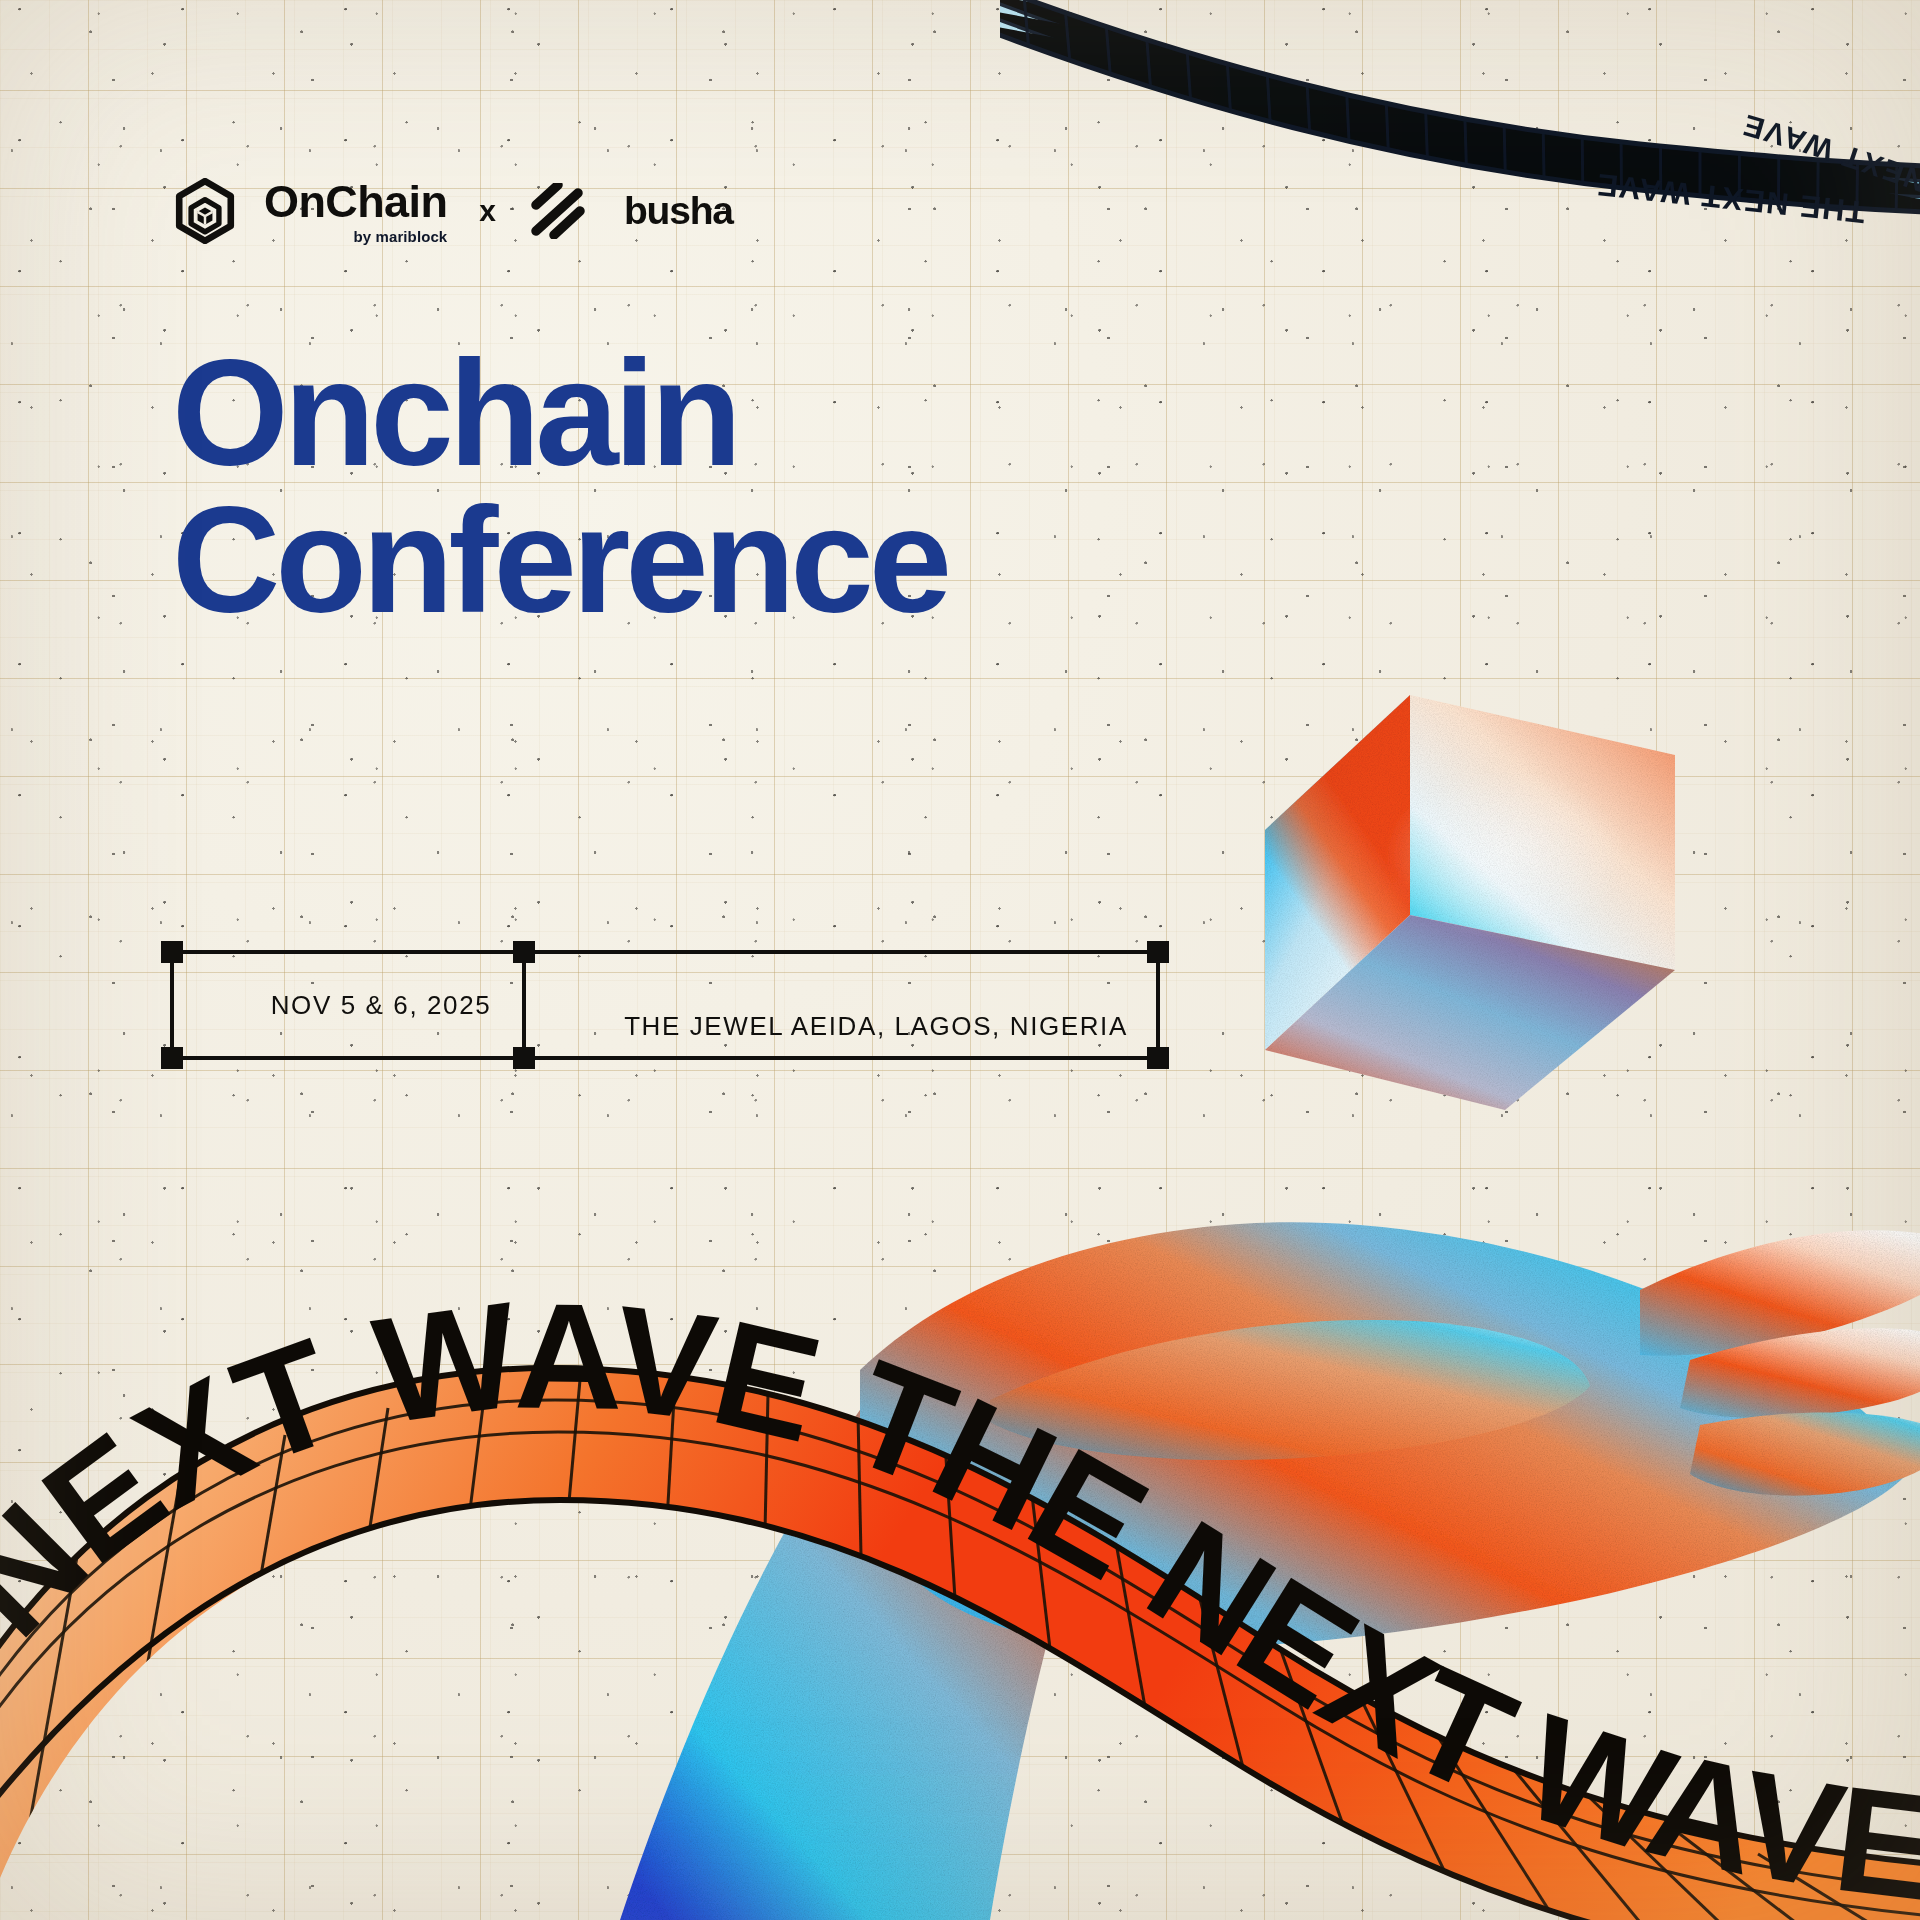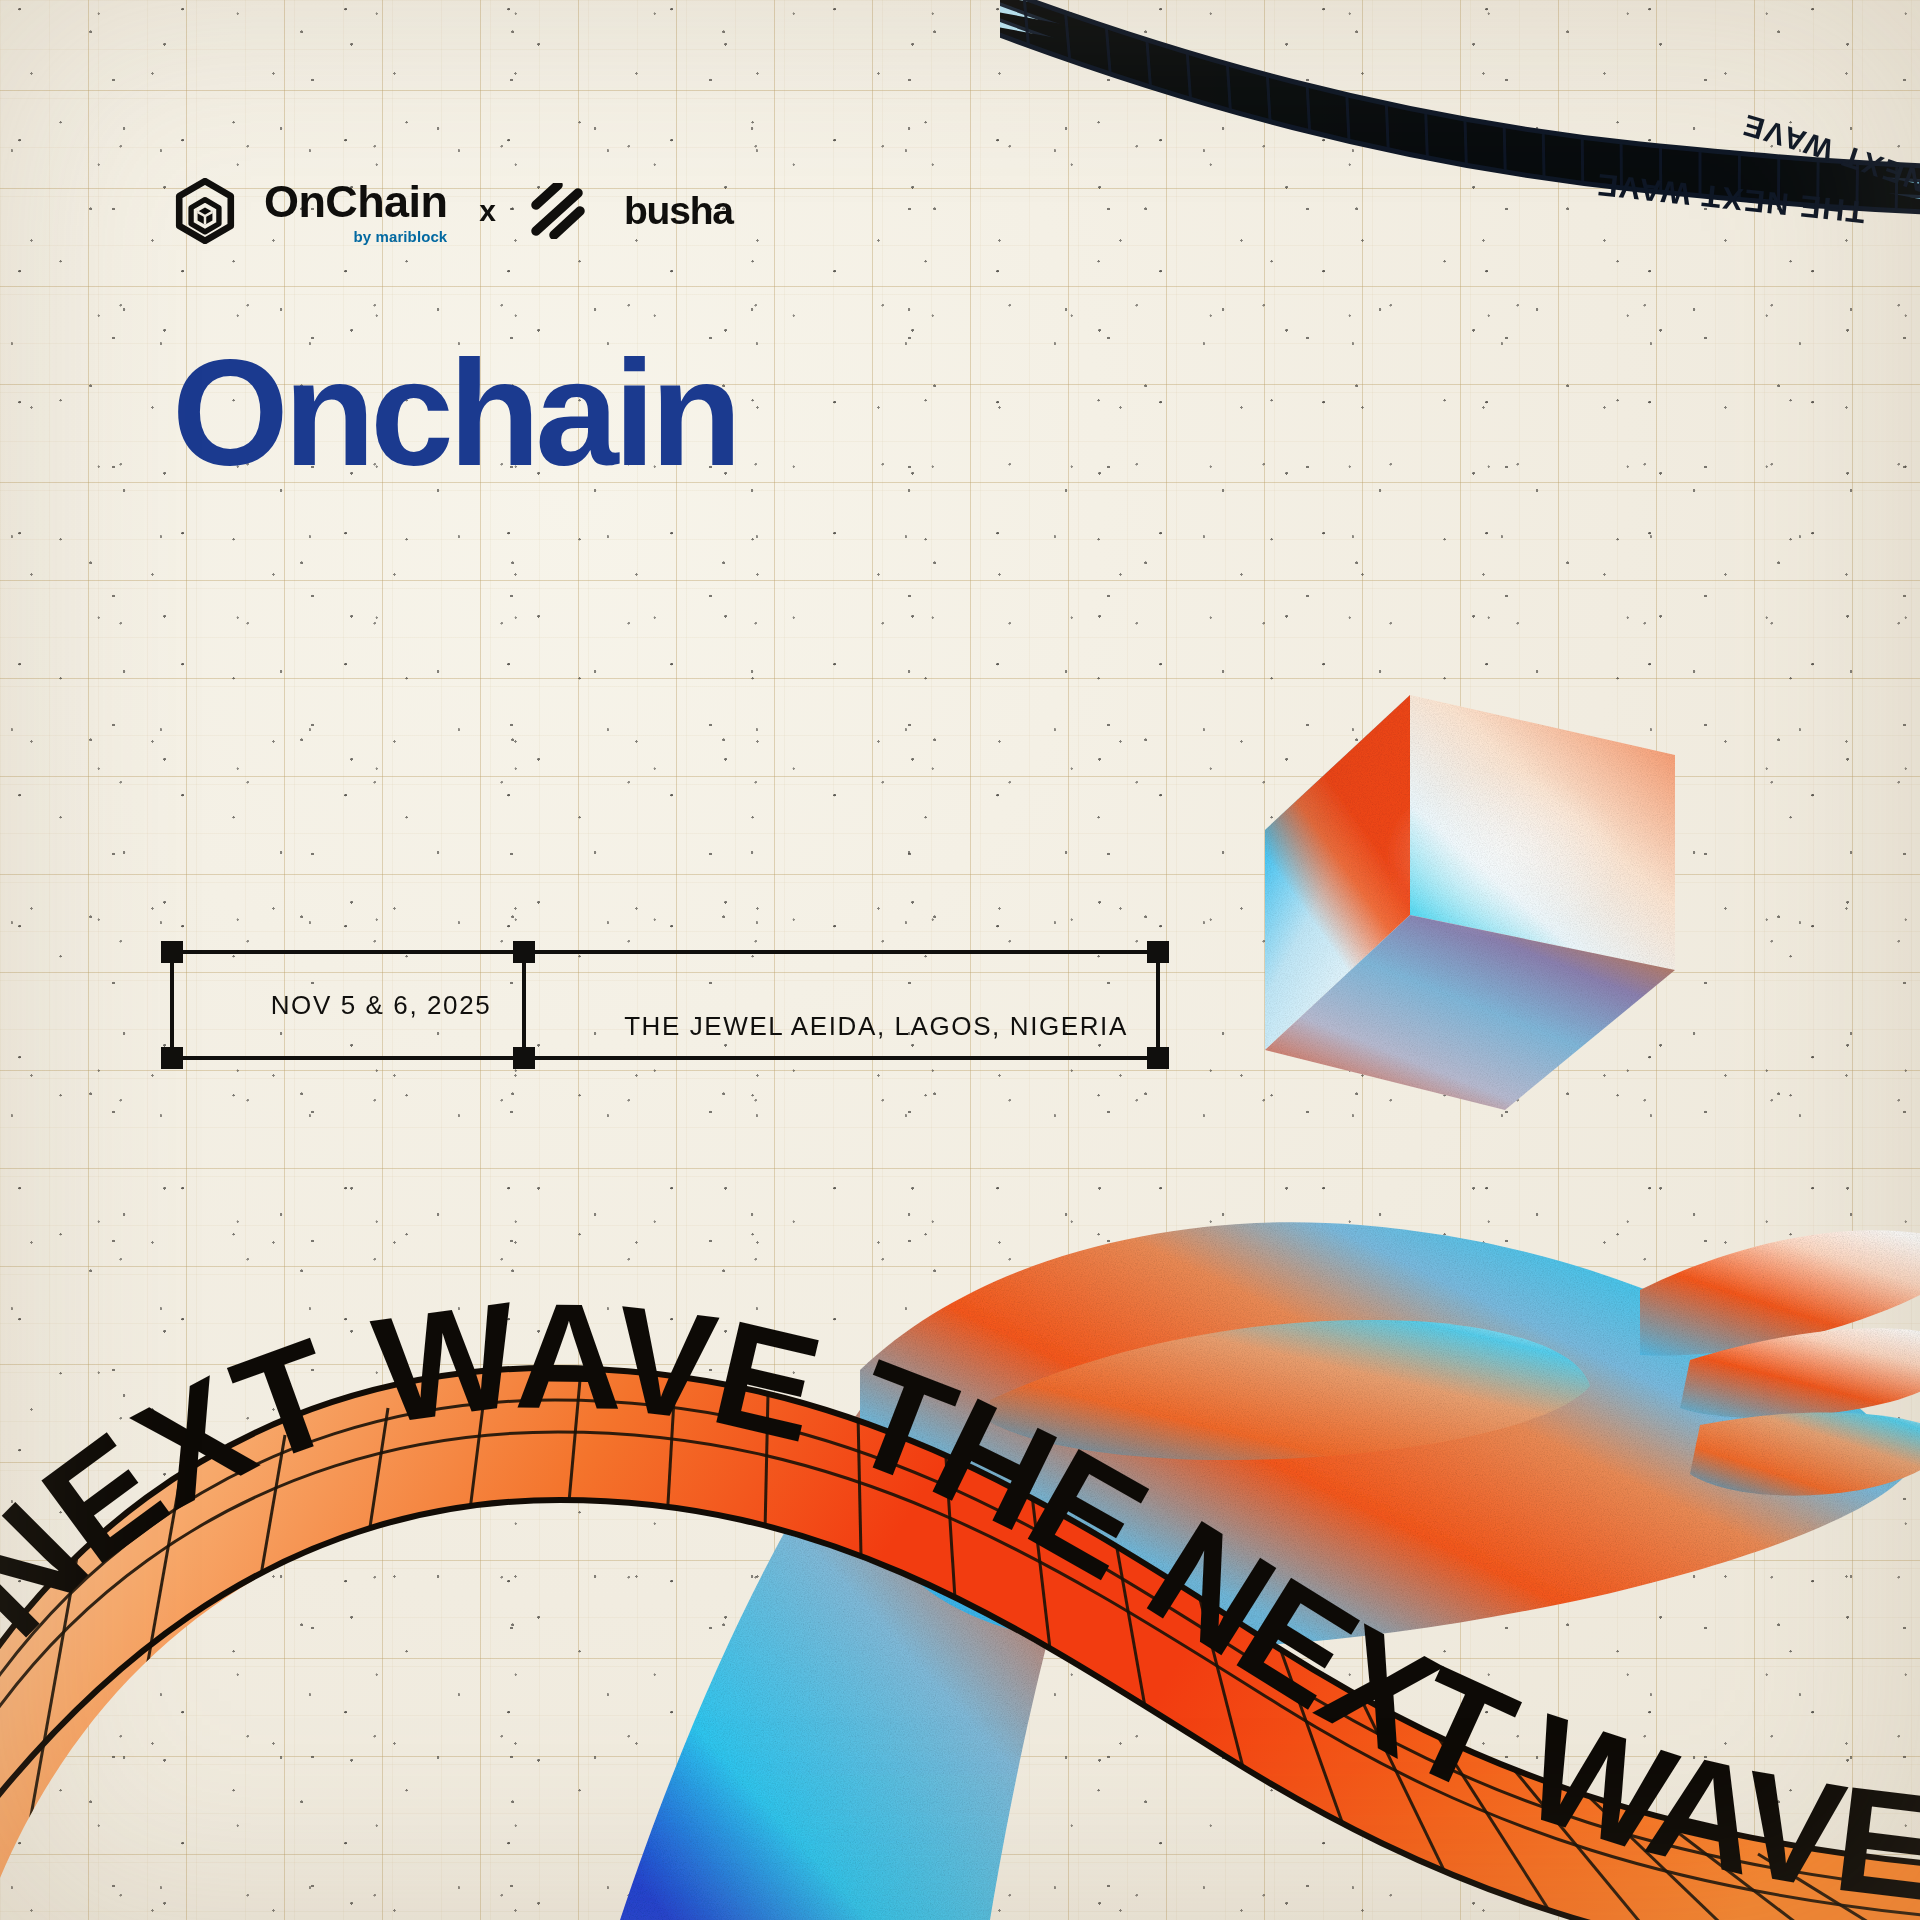--- a/index.html
+++ b/index.html
@@ -57,21 +57,21 @@
   .logo-row{
     position:absolute;left:172px;top:178px;
     display:flex;align-items:center;gap:26px;
   }
   .mark-onchain{width:66px;height:66px;flex:none;}
   .onchain-text{display:flex;flex-direction:column;line-height:1;}
   .onchain-name{
     font-size:45px;font-weight:700;color:#100f0d;letter-spacing:-.6px;
   }
   .onchain-sub{
-    font-size:15px;font-weight:700;color:#0369a1;
+    font-size:15px;font-weight:700;color:#0f172a;
     text-align:right;letter-spacing:.1px;margin-top:5px;
   }
   .x-sep{font-size:30px;font-weight:600;color:#100f0d;margin:0 6px;}
   .mark-busha{width:58px;height:56px;flex:none;}
   .busha-text{
     font-size:39px;font-weight:600;color:#100f0d;letter-spacing:-1.2px;
     margin-left:12px;
   }
 
   
@@ -228,20 +228,21 @@
         <line x1="8" y1="48" x2="50" y2="10"></line>
         <line x1="26" y1="52" x2="52" y2="28"></line>
       </g>
     </svg>
 
     <div class="busha-text">busha</div>
   </div>
 
   <div class="headline">
     <span>Onchain</span>
+    <span>Conference</span>
   </div>
 
   <div class="infobar">
     <div class="vline l"></div>
     <div class="vline m"></div>
     <div class="vline r"></div>
     <span class="nub tl"></span>
     <span class="nub bl"></span>
     <span class="nub tm"></span>
     <span class="nub bm"></span>

